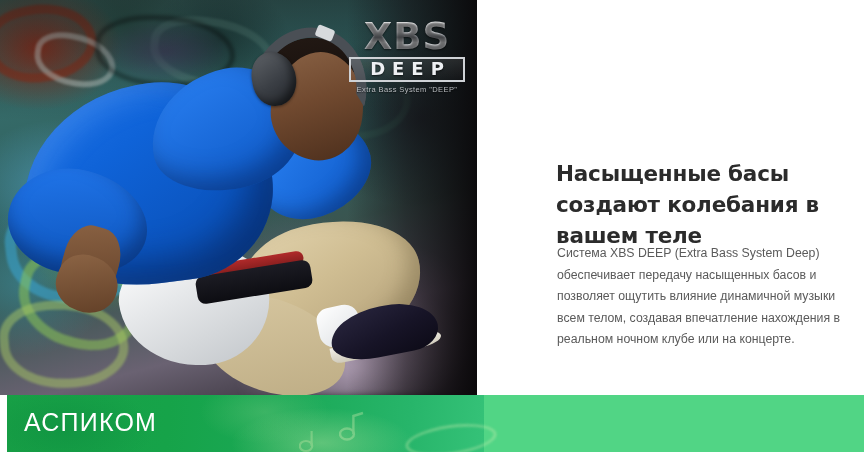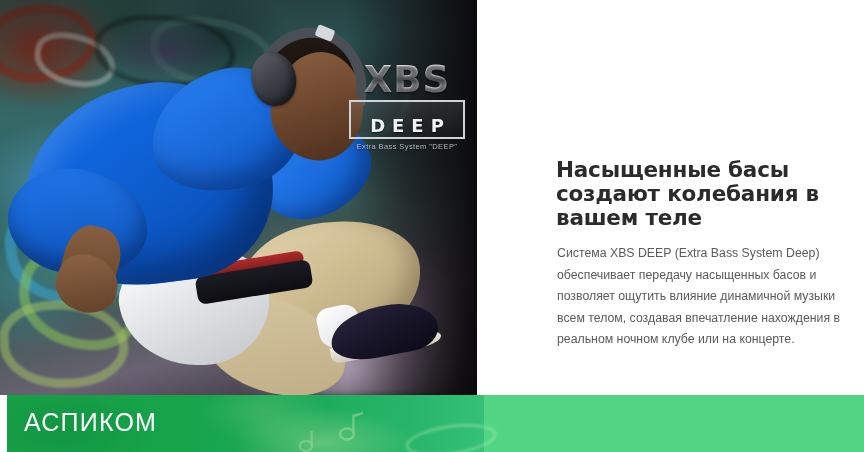--- a/index.html
+++ b/index.html
@@ -218,27 +218,26 @@
     font-weight: bold;
     font-size: 37px;
     letter-spacing: 1px;
     color: #f4f5f7;
     background: linear-gradient(180deg, #ffffff 0%, #e8eaee 38%, #8e9298 52%, #f2f4f7 66%, #b9bdc3 100%);
     -webkit-background-clip: text;
     background-clip: text;
     -webkit-text-fill-color: transparent;
     text-shadow: 0 1px 2px rgba(0,0,0,.55);
     display: block;
-    margin-top: 43px;
   }
   #logo .deep-box {
     margin: 2px auto 0;
     width: 112px;
     border: 2px solid #cfd2d6;
-    padding: 15px 0 2px;
+    padding: 1px 0 2px;
     background: linear-gradient(180deg, rgba(255,255,255,.10), rgba(255,255,255,.02));
   }
   #logo .deep {
     font-family: "DejaVu Sans", sans-serif;
     font-weight: bold;
     font-size: 18px;
     letter-spacing: 7px;
     color: #eef0f3;
     text-shadow: 0 1px 2px rgba(0,0,0,.6);
     display: block;
@@ -264,21 +263,21 @@
     background: #ffffff;
   }
   #heading {
     position: absolute;
     left: 79px;
     top: 140px;
     width: 300px;
     font-family: "DejaVu Sans", sans-serif;
     font-weight: bold;
     font-size: 21.5px;
-    line-height: 24px;
+    line-height: 31px;
     color: #2b2b2b;
     letter-spacing: -.2px;
   }
   #body {
     position: absolute;
     left: 80px;
     top: 231px;
     width: 295px;
     font-family: "Liberation Sans", sans-serif;
     font-size: 12.3px;

